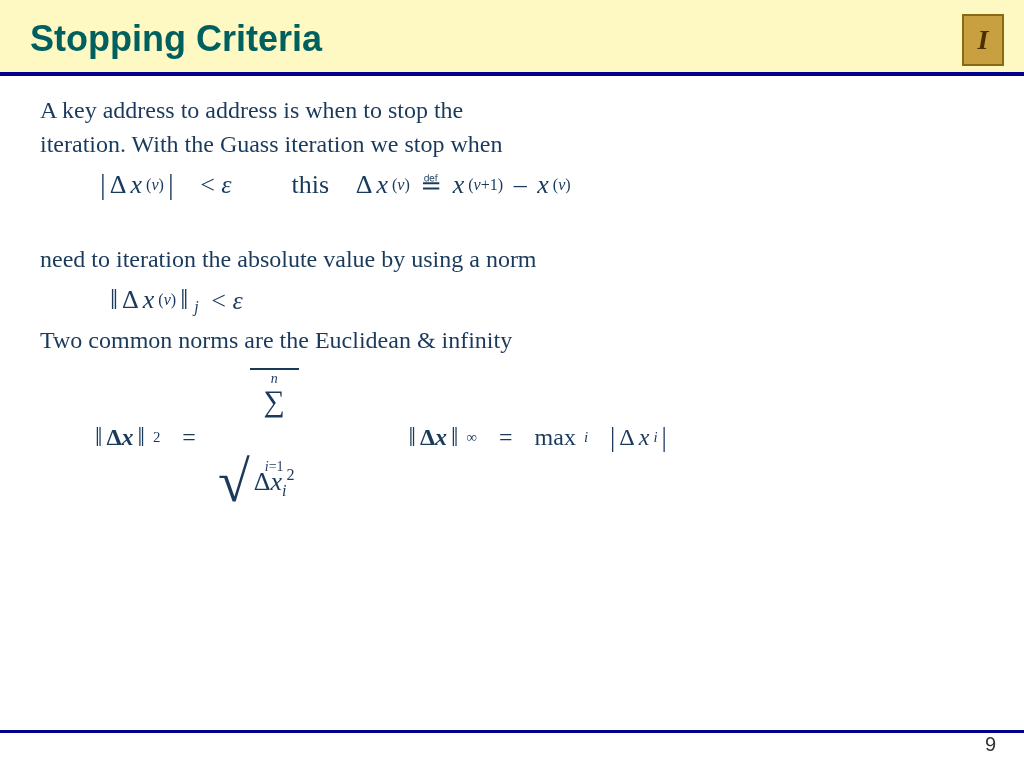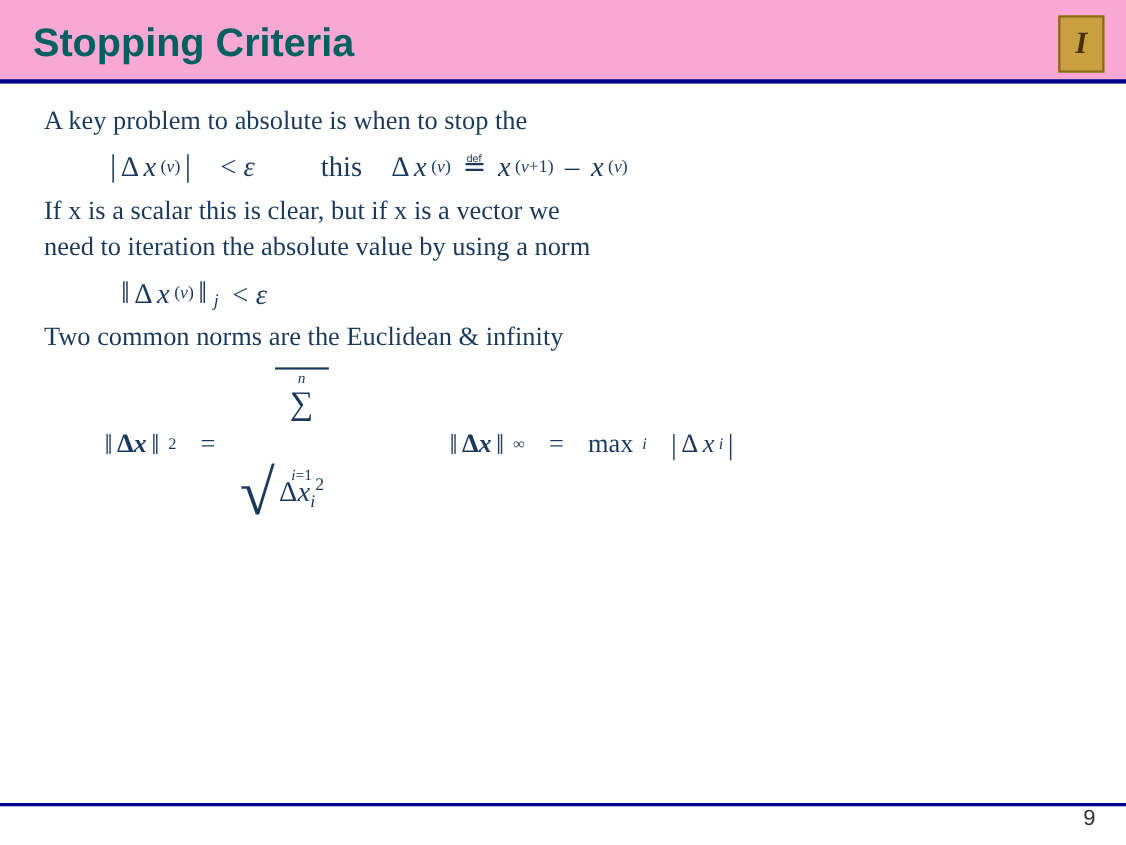--- a/index.html
+++ b/index.html
@@ -17,21 +17,21 @@
       width: 1024px;
       height: 768px;
       background: #ffffff;
       position: relative;
       padding: 0;
     }
 
     
     .title-bar {
       padding: 18px 30px 12px 30px;
-      background: #f9a8d4;
+      background: #fef9c3;
     }
 
     .title-text {
       font-family: Arial, Helvetica, sans-serif;
       font-size: 36px;
       font-weight: bold;
       color: #006060;
     }
 
     
@@ -196,21 +196,22 @@
 
   <div class="title-bar">
     <span class="title-text">Stopping Criteria</span>
   </div>
 
   <div class="blue-rule"></div>
 
   <div class="content">
 
     <div class="paragraph">
-      <span>A key problem to absolute is when to stop the</span><br>
+      <span>A key address to address is when to stop the</span><br>
+      <span>iteration.  With the Guass iteration we stop when</span>
     </div>
 
     <div class="math-line">
 
       <span class="abs math-inline">
         Δ<em>x</em><sup>(<em>v</em>)</sup>
       </span>
       <span>&nbsp;&lt;&nbsp;<em class="epsilon">ε</em></span>
 
       <span style="margin-left:40px;">this</span>
@@ -218,21 +219,21 @@
       <span class="math-inline">
         &nbsp;Δ<em>x</em><sup>(<em>v</em>)</sup>
         &nbsp;≝&nbsp;
         <em>x</em><sup>(<em>v</em>+1)</sup>
         &nbsp;–&nbsp;
         <em>x</em><sup>(<em>v</em>)</sup>
       </span>
     </div>
 
     <div class="paragraph" style="margin-top:6px;">
-      <span>If x is a scalar this is clear, but if x is a vector we</span><br>
+      <br>
       <span>need to iteration the absolute value by using a norm</span>
     </div>
 
     <div class="math-line" style="align-items:flex-end; gap:6px; margin-left:70px;">
       <span class="norm math-inline">
         Δ<em>x</em><sup>(<em>v</em>)</sup>
       </span>
         <sub><em>j</em></sub>
       <span>&nbsp;&lt;&nbsp;<em class="epsilon">ε</em></span>
     </div>

